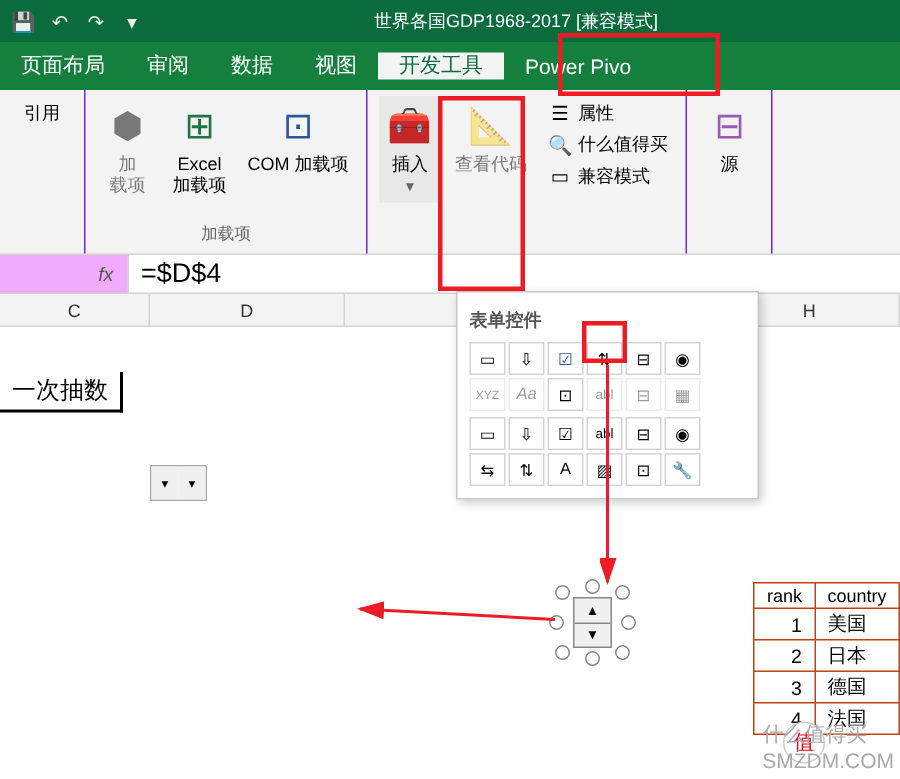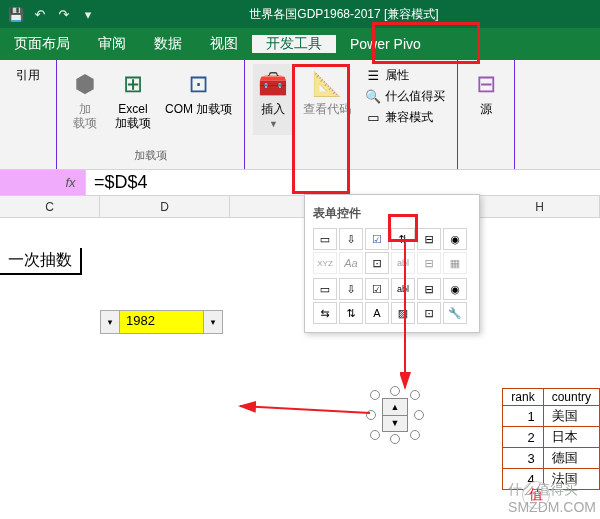--- a/index.html
+++ b/index.html
@@ -26,21 +26,21 @@
 .formula-bar{height:26px;border-bottom:1px solid #d4d4d4;display:flex;align-items:center;background:#f0abfc}
 .fx-label{width:30px;text-align:center;font-style:italic;font-size:13px;color:#555;border-right:1px solid #d4d4d4;height:100%;display:flex;align-items:center;justify-content:center}
 .formula-input{flex:1;padding:0 8px;font-size:18px;height:100%;border:none;outline:none}
 .col-headers{height:22px;display:flex;border-bottom:1px solid #d4d4d4;background:#f3f3f3}
 .col-header{border-right:1px solid #d4d4d4;text-align:center;font-size:12px;color:#333;display:flex;align-items:center;justify-content:center}
 .sheet{position:relative;background:#fff;height:300px}
 .cell-label{position:absolute;left:0;top:30px;font-size:16px;padding:2px 8px;border-right:2px solid #000;border-bottom:2px solid #000}
 .spinner-cell{position:absolute;left:100px;top:92px;display:flex;border:1px solid #aaa}
 .spinner-val{background:#ffff00;width:85px;padding:2px 6px;font-size:13px;border-left:1px solid #aaa;border-right:1px solid #aaa}
 .spinner-btn{width:18px;height:22px;background:#f0f0f0;display:flex;align-items:center;justify-content:center;font-size:9px;cursor:pointer}
-.popup{position:absolute;left:304px;top:194px;width:176px;background:#fff;border:1px solid #c6c6c6;box-shadow:2px 2px 6px rgba(0,0,0,.2);z-index:10;padding:6px}
+.popup{position:absolute;left:304px;top:194px;width:202px;background:#fff;border:1px solid #c6c6c6;box-shadow:2px 2px 6px rgba(0,0,0,.2);z-index:10;padding:6px}
 .popup-section{font-size:12px;color:#555;padding:4px 2px;font-weight:bold}
 .popup-grid{display:grid;grid-template-columns:repeat(6,24px);gap:2px;padding:2px}
 .popup-item{width:24px;height:22px;border:1px solid #d4d4d4;display:flex;align-items:center;justify-content:center;font-size:11px;cursor:pointer;background:#fff}
 .popup-item.disabled{opacity:.4}
 .red-box{position:absolute;border:3px solid #ed1c24;pointer-events:none;z-index:20}
 .arrow-svg{position:absolute;pointer-events:none;z-index:15}
 .spin-ctrl{position:absolute;left:370px;top:390px;width:50px;height:50px}
 .spin-handle{width:10px;height:10px;border:1px solid #888;border-radius:50%;background:#fff;position:absolute}
 .spin-body{position:absolute;left:12px;top:8px;width:26px;height:34px;border:1px solid #888;background:#f0f0f0;display:flex;flex-direction:column}
 .spin-half{flex:1;display:flex;align-items:center;justify-content:center;font-size:9px;border-bottom:1px solid #888}
@@ -179,21 +179,20 @@
   <div class="col-header" style="width:130px">D</div>
   <div class="col-header" style="width:250px"></div>
   <div class="col-header" style="width:120px">H</div>
 </div>
 
 <div class="sheet">
   <div class="cell-label">一次抽数</div>
 
   <div class="spinner-cell">
     <div class="spinner-btn">▾</div>
-    <div class="spinner-val">1982</div>
     <div class="spinner-btn">▾</div>
   </div>
 </div>
 
 <div class="spin-ctrl">
   <div class="spin-handle" style="left:0;top:0"></div>
   <div class="spin-handle" style="left:20px;top:-4px"></div>
   <div class="spin-handle" style="right:0;top:0"></div>
   <div class="spin-handle" style="left:-4px;top:20px"></div>
   <div class="spin-handle" style="right:-4px;top:20px"></div>

